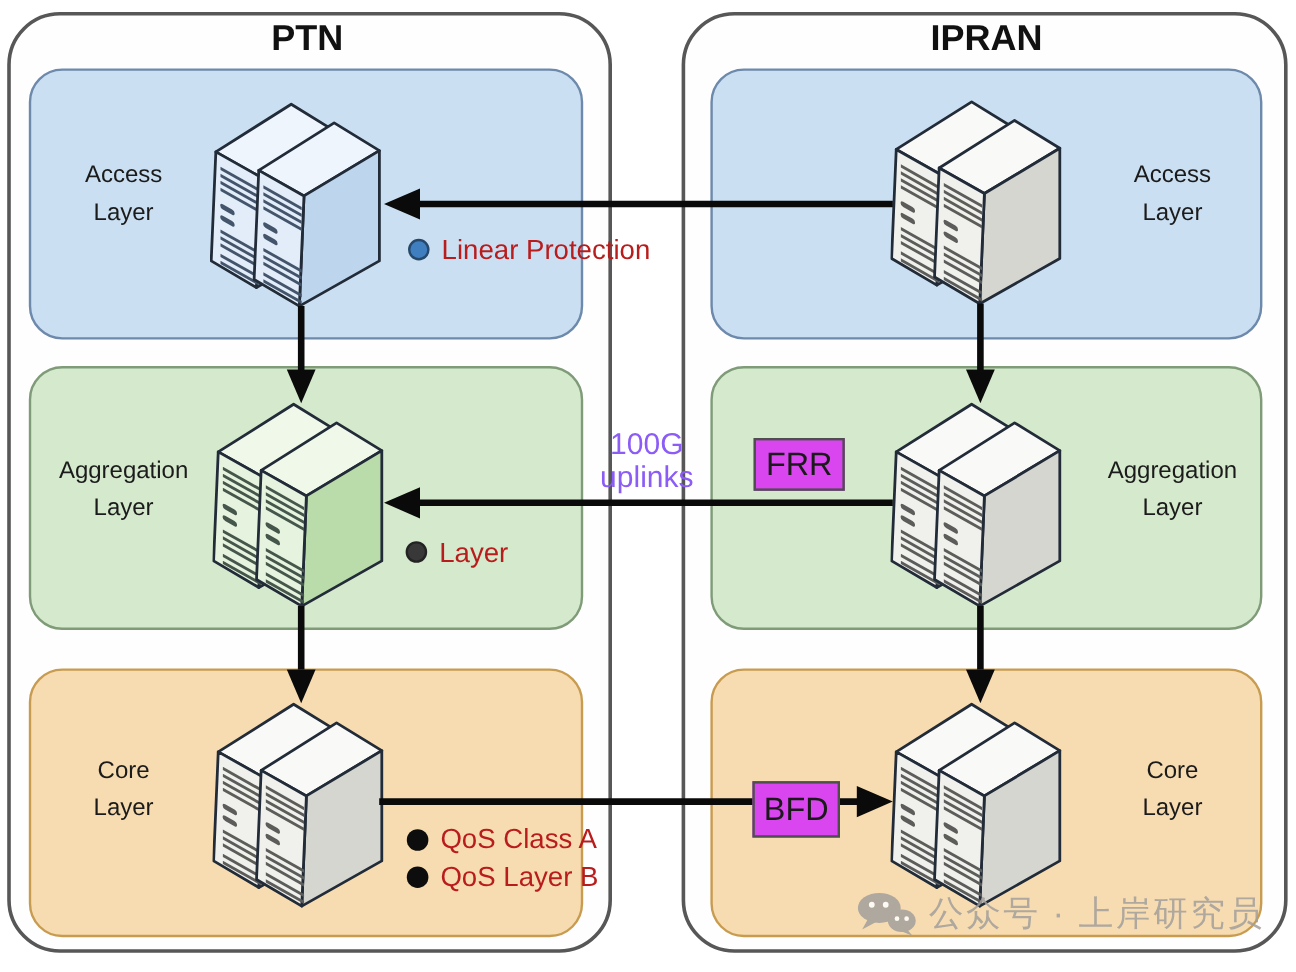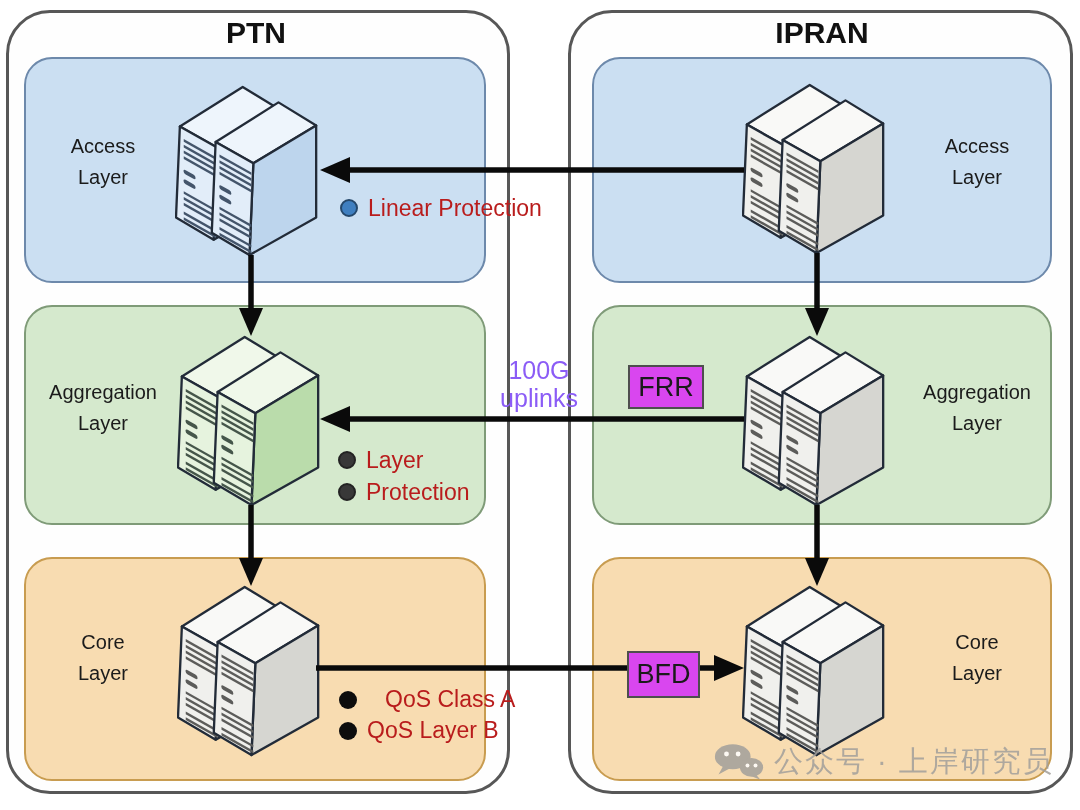--- a/index.html
+++ b/index.html
@@ -203,28 +203,24 @@
       <span class="dot dot-blue"></span>
       <span class="bullet-text">Linear Protection</span>
     </li>
   </ul>
 
   <ul class="bullets" style="left:338px;top:444px;">
     <li>
       <span class="dot dot-dark"></span>
       <span class="bullet-text">Layer</span>
     </li>
-    <li>
-      <span class="dot dot-dark"></span>
-      <span class="bullet-text">Protection</span>
-    </li>
   </ul>
 
   <ul class="bullets" style="left:339px;top:684px;">
-    <li style="height:31px;gap:18px;">
+    <li style="height:31px;">
       <span class="dot dot-black"></span>
       <span class="bullet-text">QoS Class A</span>
     </li>
     <li style="height:31px;">
       <span class="dot dot-black"></span>
       <span class="bullet-text">QoS Layer B</span>
     </li>
   </ul>
 
   <div class="tag" style="left:628px;top:365px;width:76px;height:44px;">FRR</div>

